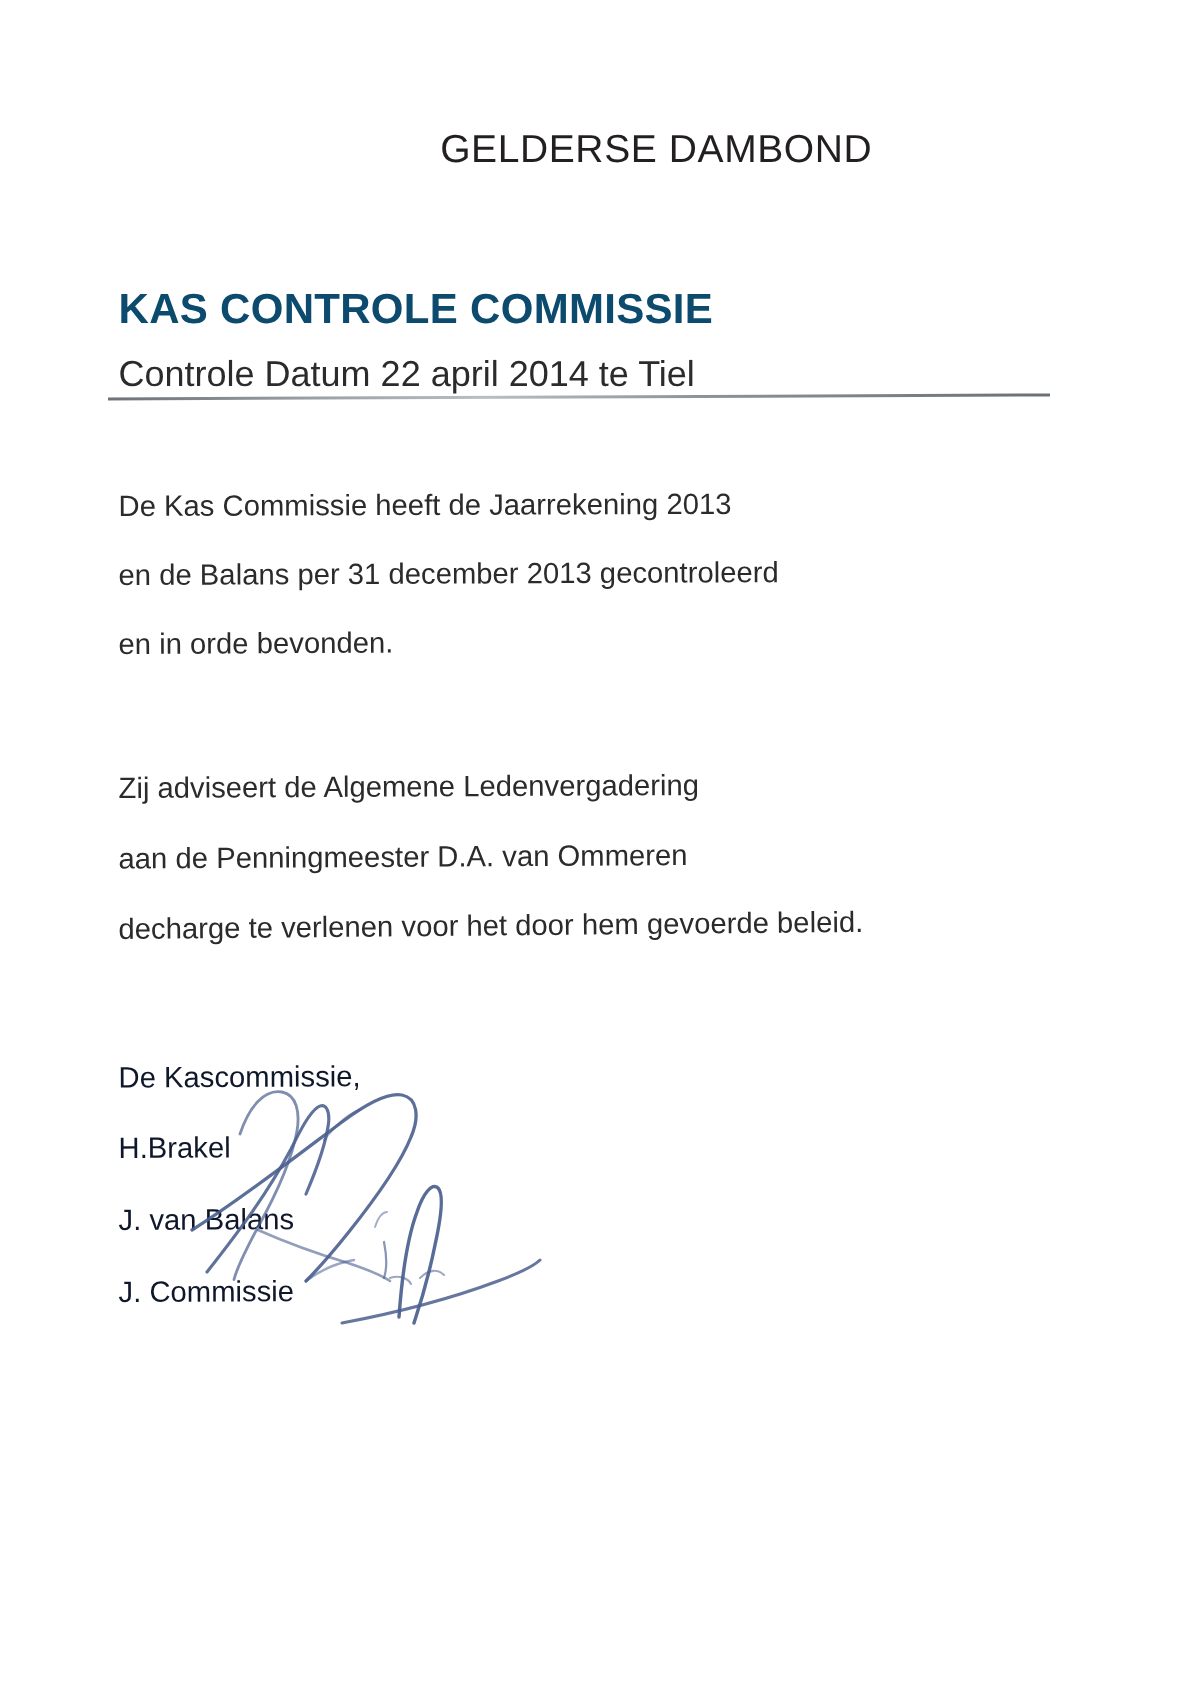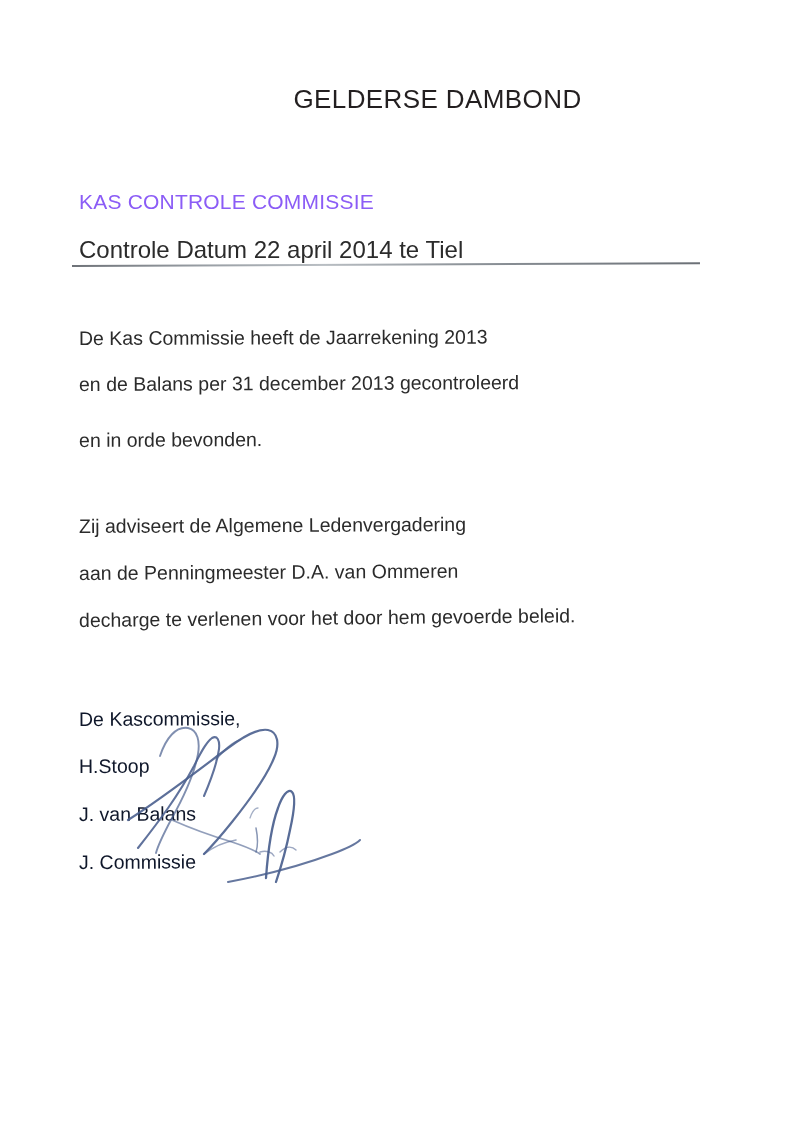--- a/index.html
+++ b/index.html
@@ -43,24 +43,24 @@
     font-weight: 400;
     letter-spacing: 0.4px;
     color: #231f20;
     white-space: nowrap;
   }
 
   .section-heading {
     position: absolute;
     top: 190px;
     left: 79px;
-    font-size: 21px;
-    font-weight: 400;
+    font-size: 28px;
+    font-weight: 700;
     letter-spacing: 0.2px;
-    color: #8b5cf6;
+    color: #0c4a6e;
     white-space: nowrap;
   }
 
   .control-date {
     position: absolute;
     top: 236px;
     left: 79px;
     font-size: 24px;
     font-weight: 400;
     color: #2b2b2b;
@@ -88,21 +88,21 @@
     left: 79px;
     font-size: 19.5px;
     font-weight: 400;
     color: #2b2b2b;
     white-space: nowrap;
     transform-origin: left center;
   }
 
   .p1-l1 { top: 327px; transform: rotate(-0.2deg); }
   .p1-l2 { top: 373px; transform: rotate(-0.25deg); }
-  .p1-l3 { top: 419px; transform: rotate(-0.3deg); margin-top: 10px; }
+  .p1-l3 { top: 419px; transform: rotate(-0.3deg); }
 
   .p2-l1 { top: 515px; transform: rotate(-0.3deg); }
   .p2-l2 { top: 562px; transform: rotate(-0.35deg); }
   .p2-l3 { top: 609px; transform: rotate(-0.55deg); }
 
   .sig-line {
     position: absolute;
     left: 79px;
     font-size: 19.5px;
     font-weight: 400;
@@ -141,21 +141,21 @@
 
   <div class="body-line p1-l1">De Kas Commissie heeft de Jaarrekening 2013</div>
   <div class="body-line p1-l2">en de Balans per 31 december 2013 gecontroleerd</div>
   <div class="body-line p1-l3">en in orde bevonden.</div>
 
   <div class="body-line p2-l1">Zij adviseert de Algemene Ledenvergadering</div>
   <div class="body-line p2-l2">aan de Penningmeester D.A. van Ommeren</div>
   <div class="body-line p2-l3">decharge te verlenen voor het door hem gevoerde beleid.</div>
 
   <div class="sig-line sig-l0">De Kascommissie,</div>
-  <div class="sig-line sig-l1">H.Stoop</div>
+  <div class="sig-line sig-l1">H.Brakel</div>
   <div class="sig-line sig-l2">J. van Balans</div>
   <div class="sig-line sig-l3">J. Commissie</div>
 
   <svg class="signatures" viewBox="0 0 300 220">
     <g fill="none" stroke="#4a5f8e" stroke-linecap="round" stroke-linejoin="round">
 
       <path d="M18 148 C 40 120, 58 96, 74 66 C 80 54, 86 42, 92 38
                C 97 35, 100 40, 99 49 C 97 64, 90 82, 84 96" stroke-width="2.1" opacity="0.88"></path>
       <path d="M40 56 C 46 38, 56 26, 68 28 C 78 30, 80 42, 78 54
                C 74 76, 62 100, 52 118 C 44 133, 38 145, 36 153" stroke-width="1.9" opacity="0.7"></path>

